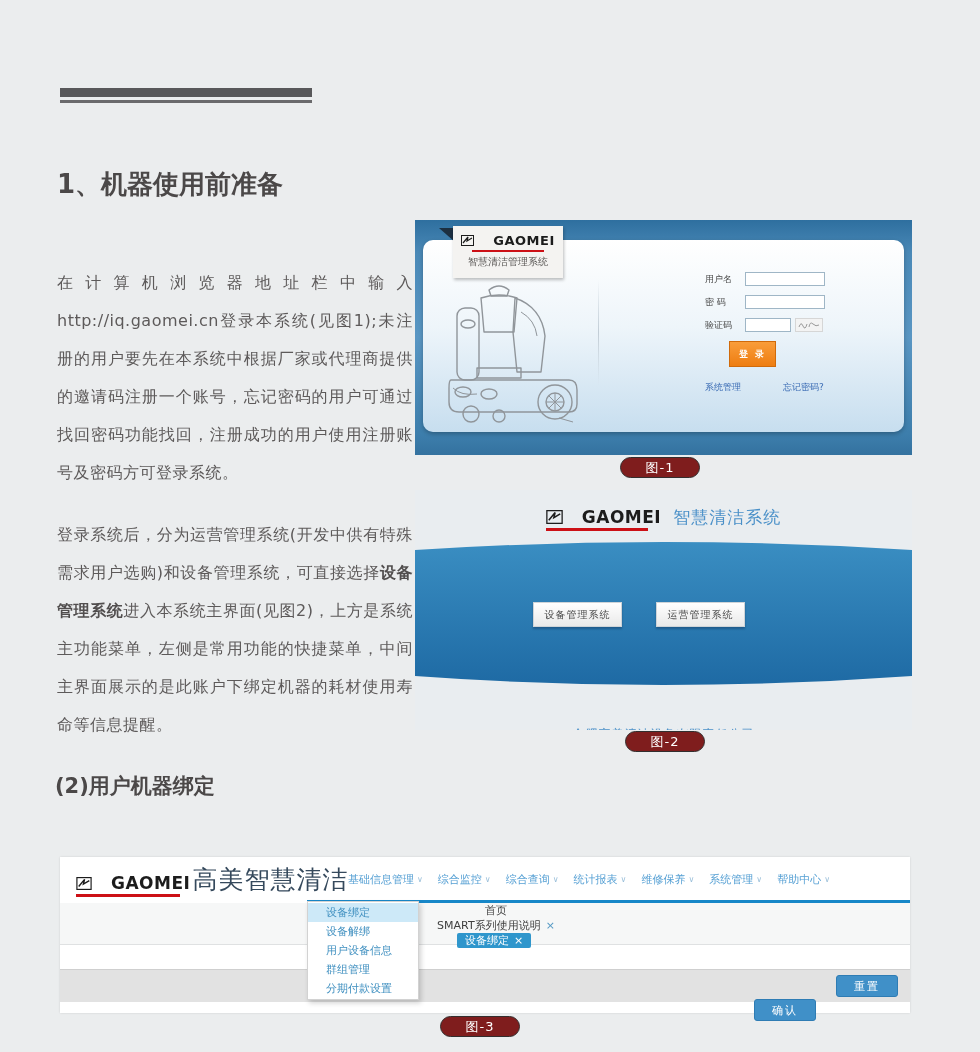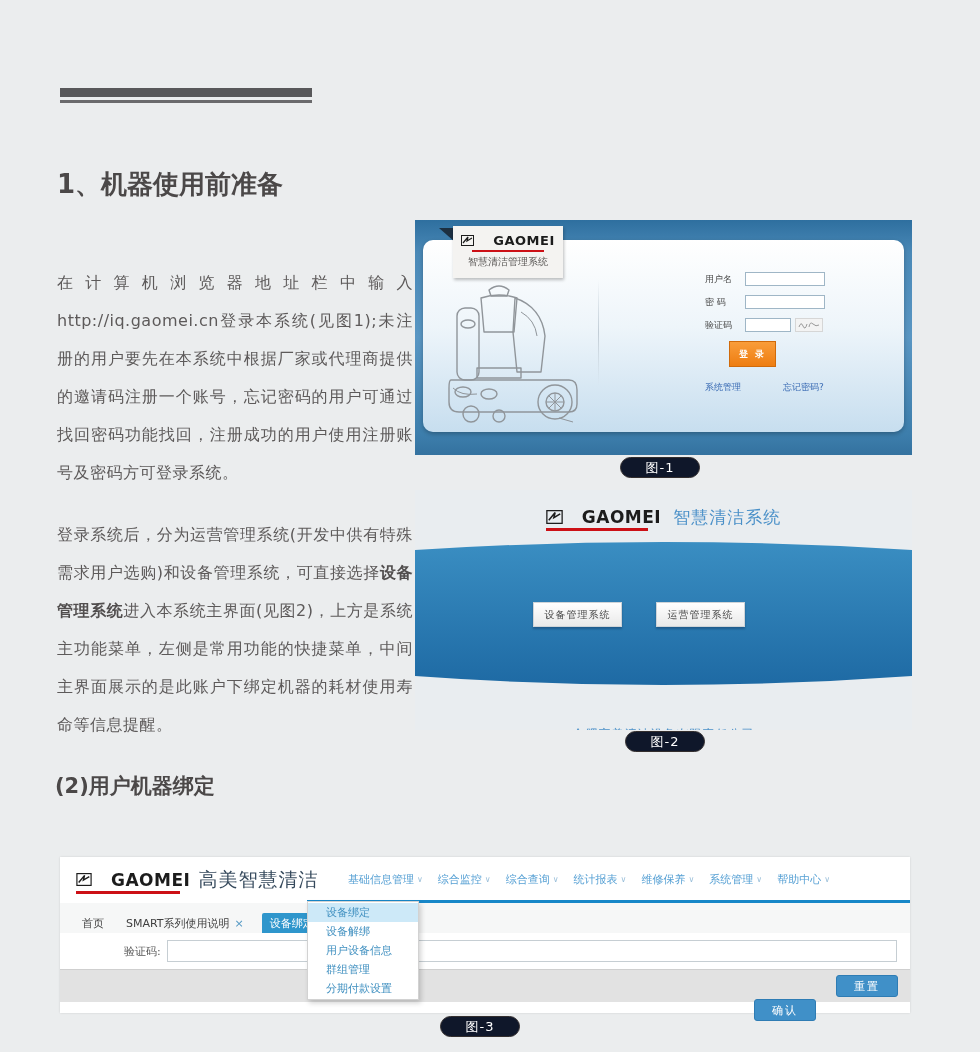--- a/index.html
+++ b/index.html
@@ -15,21 +15,21 @@
   .h2 { position:absolute; font-size:21px; font-weight:bold; color:#4b4848; }
   .h2a { left:55px; top:210px; }
   .h2b { left:55px; top:772px; }
   .para { position:absolute; color:#5d5a5a; font-size:16px; line-height:38px; text-align:justify; letter-spacing:.5px; }
   .para1 { left:57px; top:264px; width:356px; }
   .para2 { left:57px; top:516px; width:356px; }
   .para2 b { color:#514e4e; }
   .para3 { left:57px; top:812px; width:880px; text-align:left; line-height:26px; }
 
   
-  .cap { position:absolute; width:80px; height:21px; background:#0f172a; border:1px solid #332e2e; border-radius:11px;
+  .cap { position:absolute; width:80px; height:21px; background:#7f1d1d; border:1px solid #332e2e; border-radius:11px;
          color:#fff; font-size:13px; display:flex; align-items:center; justify-content:center; letter-spacing:1px; }
 
   
   .fig1 { position:absolute; left:415px; top:220px; width:497px; height:235px;
           background:linear-gradient(180deg,#2e6f9f 0%,#4a89b7 14%,#5996c3 50%,#3c7dab 92%,#34729f 100%); }
   .fig1-panel { position:absolute; left:8px; top:20px; width:481px; height:192px; border-radius:10px;
           background:linear-gradient(180deg,#ffffff 0%,#eef5fa 45%,#c7deef 100%); box-shadow:0 2px 4px rgba(0,0,0,.25); }
   .fig1-badge { position:absolute; left:38px; top:6px; width:110px; height:52px; background:#f4f3f1;
           box-shadow:1px 2px 3px rgba(0,0,0,.25); text-align:center; padding-top:7px; z-index:3; }
   .fig1-wedge { position:absolute; left:24px; top:8px; width:0; height:0; z-index:2;
@@ -70,26 +70,26 @@
   .fig2-btn.b1 { left:118px; top:112px; }
   .fig2-btn.b2 { left:241px; top:112px; }
   .fig2-company { position:absolute; left:0; top:210px; width:100%; text-align:center; font-size:12px; color:#4a90c8; letter-spacing:1px;margin-top:26px; }
 
   
   .fig3 { position:absolute; left:60px; top:857px; width:850px; height:156px; background:#fff; box-shadow:0 0 2px rgba(0,0,0,.12); }
   .fig3-head { position:absolute; left:0; top:0; width:100%; height:46px; background:#fff; display:flex; align-items:center; }
   .fig3-logo { display:flex; align-items:flex-end; margin-left:16px; }
   .fig3-logo .logo-word { font-size:17px; }
   .fig3-logo .red-underline { width:104px; height:3px; margin-top:1px; }
-  .fig3-brand { font-size:19px; color:#35495c; margin-left:8px; padding-bottom:1px; letter-spacing:1px;font-family:Liberation Serif, serif; }
+  .fig3-brand { font-size:25px; color:#35495c; margin-left:2px; padding-bottom:1px; letter-spacing:1px;font-family:Liberation Serif, serif; }
   .fig3-menu { position:absolute; left:288px; top:0; height:44px; display:flex; align-items:center; gap:15px; }
   .menu-item { display:flex; align-items:center; gap:3px; font-size:11px; color:#56a0d4; cursor:pointer; white-space:nowrap; }
   .chev { font-size:8px; color:#9cc0da; }
   .blue-line { position:absolute; left:247px; top:43px; width:603px; height:3px; background:#1787c8; }
-  .fig3-tabs { position:absolute; left:0; top:46px; width:100%; height:42px; background:#f6f7f7; border-bottom:1px solid #dfe1e2; display:flex; align-items:center; }
+  .fig3-tabs { position:absolute; left:0; top:46px; width:100%; height:42px; background:#f6f7f7; border-bottom:1px solid #dfe1e2; display:flex; align-items:center;flex-direction:column; }
   .tab { display:flex; align-items:center; gap:5px; font-size:11px; color:#3f3f3f; margin-left:22px; cursor:pointer; white-space:nowrap; }
   .tab .x { color:#5599c4; font-size:11px; }
   .tab.active { background:#2f96cc; color:#fff; height:22px; padding:0 8px; margin-left:18px; border-radius:2px; }
   .tab.active .x { color:#fff; }
   .fig3-content { position:absolute; left:0; top:76px; width:100%; height:36px; background:#fff; display:flex; align-items:center; }
   .vlabel { font-size:11px; color:#565656; margin-left:64px; white-space:nowrap; }
   .vinput { margin-left:6px; width:730px; height:22px; border:1px solid #c6ced3; background:#fff; font-size:11px; padding:0 4px; }
   .fig3-bar { position:absolute; left:0; top:112px; width:100%; height:33px; background:#e2e2e2; border-top:1px solid #cfcfcf; display:flex; align-items:center; justify-content:flex-end; }
   .fbtn { width:62px; height:22px; background:#4090c8; border:1px solid #2e7cb4; border-radius:3px; color:#fff; font-size:11px;
           display:flex; align-items:center; justify-content:center; letter-spacing:2px; cursor:pointer; }
@@ -270,24 +270,20 @@
       <span class="tab">
           <span>SMART系列使用说明</span>
           <span class="x">×</span>
         </span>
       <span class="tab active">
           <span>设备绑定</span>
           <span class="x">×</span>
         </span>
     </div>
 
-    <div class="fig3-content">
-      <span class="vlabel">验证码:</span>
-      <input class="vinput" type="text" style="">
-    </div>
 
     <div class="fig3-bar">
       <div class="fbtn confirm">确认</div>
       <div class="fbtn reset">重置</div>
     </div>
 
     <div class="dropdown">
       <div class="dd-item hl">设备绑定</div>
       <div class="dd-item">设备解绑</div>
       <div class="dd-item">用户设备信息</div>

